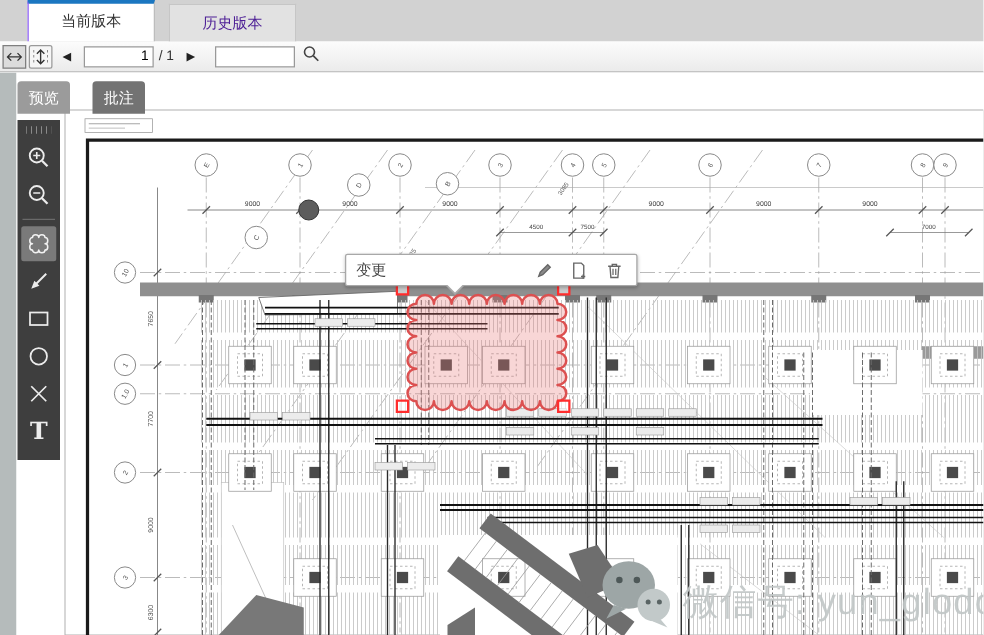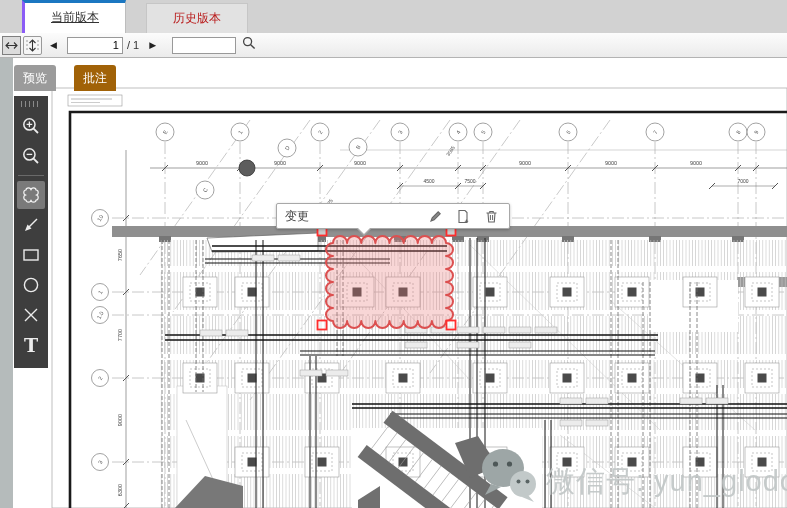--- a/index.html
+++ b/index.html
@@ -2,23 +2,23 @@
 <html><head>
 <meta charset="utf-8">
 <style>
   html,body{margin:0;padding:0;background:#fff;}
   .app{position:relative;width:787px;height:508px;overflow:hidden;
        font-family:"Liberation Sans","DejaVu Sans",sans-serif;background:#fff;}
   
   .tabbar{position:relative;height:33px;background:#d2d2d2;}
   .tab{position:absolute;width:100px;text-align:center;font-size:12px;color:#333;cursor:default;}
   .tab.active{left:22px;top:0;height:30px;line-height:29px;background:#fff;
-              border-top:3px solid #1b77c1;border-left:3px solid #8b5cf6;border-right:1px solid #bdbdbd;text-decoration:underline;}
-  .tab.inactive{left:146px;top:3px;height:29px;line-height:29px;background:#e2e2e2;
-                border:1px solid #c6c6c6;border-bottom:none;color:#b91c1c;}
+              border-top:3px solid #1b77c1;border-left:1px solid #8b5cf6;border-right:1px solid #bdbdbd;}
+  .tab.inactive{left:135px;top:3px;height:29px;line-height:29px;background:#e2e2e2;
+                border:1px solid #c6c6c6;border-bottom:none;color:#4c1d95;}
   
   .toolbar{height:24px;background:linear-gradient(#fcfcfc,#ebebeb);
            border-bottom:1px solid #b3b3b3;display:flex;align-items:center;padding:0 2px;}
   .tb-btn{width:17px;height:17px;display:flex;align-items:center;justify-content:center;margin-right:2px;}
   .tb-btn.boxed{border:1px solid #9a9a9a;background:#f6f6f6;border-radius:2px;}
   .tb-btn.pressed{background:#dcdcdc;border:1px solid #7f7f7f;}
   .tb-arrow{font-size:9px;color:#222;margin:0 6px;cursor:pointer;}
   .page-input{width:48px;height:15px;border:1px solid #999;font-size:11px;text-align:right;
               padding:0 3px;margin-left:4px;font-family:inherit;}
   .page-total{font-size:11px;color:#333;margin:0 4px 0 4px;}
@@ -27,21 +27,21 @@
   .mag{margin-left:6px;}
   
   .main{position:relative;height:450px;background:#fff;overflow:hidden;}
   .leftstrip{position:absolute;left:0;top:0;width:13px;height:450px;background:#b5bbbb;}
   .drawing-svg{position:absolute;left:0;top:0;}
   
   .viewer-tabs{position:absolute;left:14px;top:7px;display:flex;gap:18px;z-index:5;}
   .vtab{height:26px;line-height:26px;padding:0 9px;font-size:12px;color:#fff;
         border-radius:3px 3px 0 0;cursor:pointer;}
   .vtab.preview{background:#9b9b9b;}
-  .vtab.annotate{background:#a16207;}
+  .vtab.annotate{background:#737373;}
   
   .palette{position:absolute;left:14px;top:38px;width:34px;background:#3e3e3e;z-index:5;
            display:flex;flex-direction:column;align-items:center;padding:5px 0 8px;}
   .grip{width:20px;height:6px;margin-bottom:4px;
         background:repeating-linear-gradient(90deg,#8a8a8a 0 1px,transparent 1px 4px);}
   .ptool{width:28px;height:28px;margin:1px 0;display:flex;align-items:center;justify-content:center;
          border-radius:2px;cursor:pointer;}
   .ptool.active{background:#7a7a7a;}
   .pdivider{width:26px;height:1px;background:#6a6a6a;margin:4px 0;}
   .ttool{font-family:"DejaVu Serif","Liberation Serif",serif;font-size:19px;font-weight:bold;color:#ededed;}

